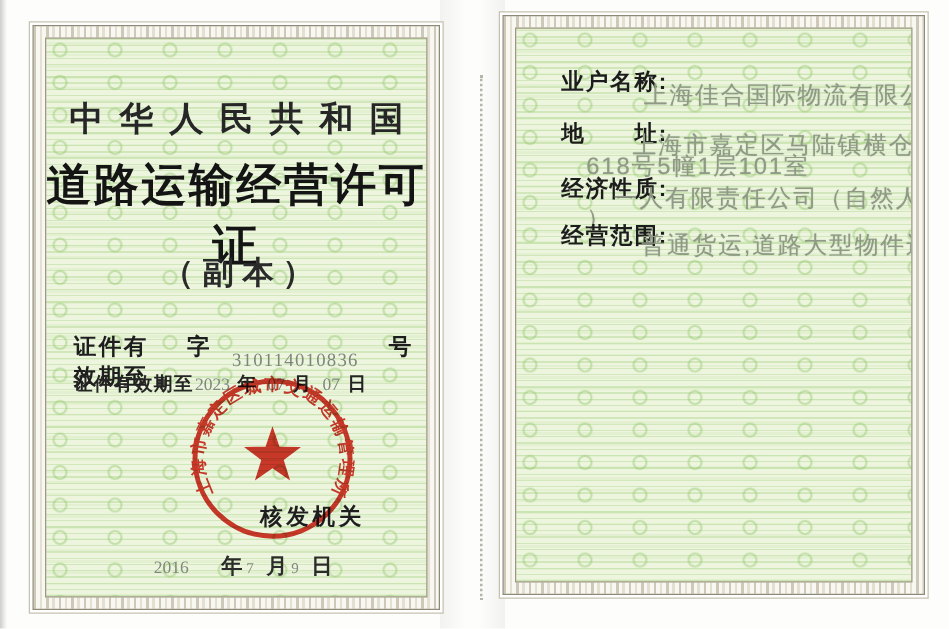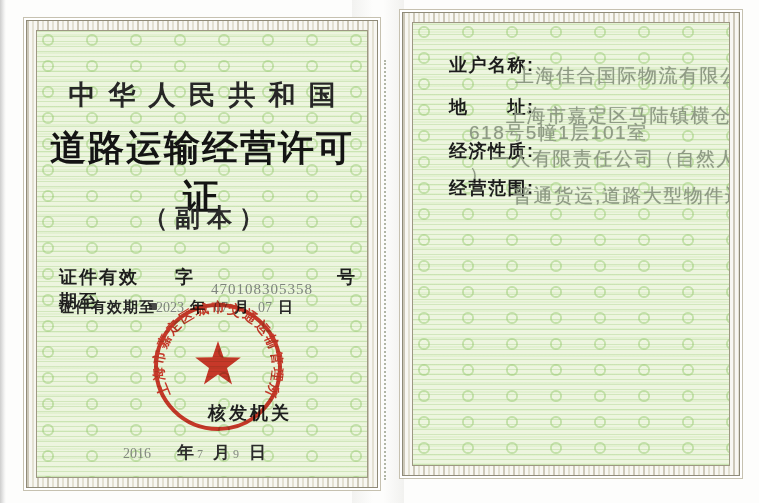--- a/index.html
+++ b/index.html
@@ -22,21 +22,21 @@
   }
   
   .page{
     position:absolute;
     border:1px solid #8f8a78;
     box-shadow:0 0 0 2px #ffffff, 0 0 0 3px #c6c1b0;
     background:
       repeating-linear-gradient(90deg,#cdc8b8 0 2px,#f8f7f2 2px 5px,#e3e0d2 5px 7px,#f8f7f2 7px 10px);
     padding:9px;
   }
-  .page-left{ left:26px; top:20px; width:352px; height:468px; }
+  .page-left{ left:26px; top:20px; width:326px; height:468px; }
   .page-right{ left:402px; top:12px; width:338px; height:464px; }
   .page-inner{
     position:relative; width:100%; height:100%;
     border:1px solid #9d9783;
     background-color:#edf5df;
     background-image:
       radial-gradient(circle at 11px 9px, rgba(146,198,106,0) 4px, rgba(146,198,106,0.45) 4.5px, rgba(146,198,106,0.45) 5.5px, rgba(146,198,106,0) 6.5px),
       repeating-linear-gradient(0deg, rgba(150,202,112,0.32) 0 1px, rgba(255,255,255,0) 1px 5px),
       repeating-linear-gradient(0deg, rgba(190,225,160,0.22) 0 2px, rgba(255,255,255,0) 2px 9px);
     background-size:44px 26px, auto, auto;
@@ -127,21 +127,21 @@
       <div class="country">中华人民共和国</div>
 
       <div class="main-title">道路运输经营许可证</div>
 
       <div class="subtitle">（副本）</div>
 
       <div class="license-line">
         <span>证件有效期至</span>
         <span class="redaction"></span>
         <span class="lic-zi">字</span>
-        <span class="lic-num">470108305358</span>
+        <span class="lic-num">310114010836</span>
         <span class="lic-suffix">号</span>
       </div>
 
       <div class="validity-line">
         <span>证件有效期至</span>
         <span class="v-num vy">2023</span>
         <span class="v-unit">年</span>
         <span class="v-num vm">07</span>
         <span class="v-unit">月</span>
         <span class="v-num vd">07</span>

